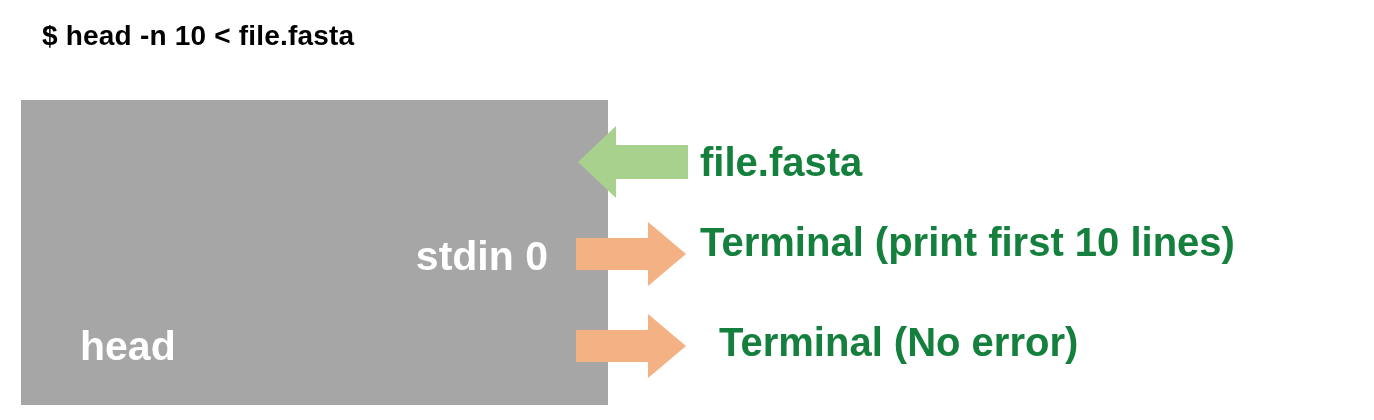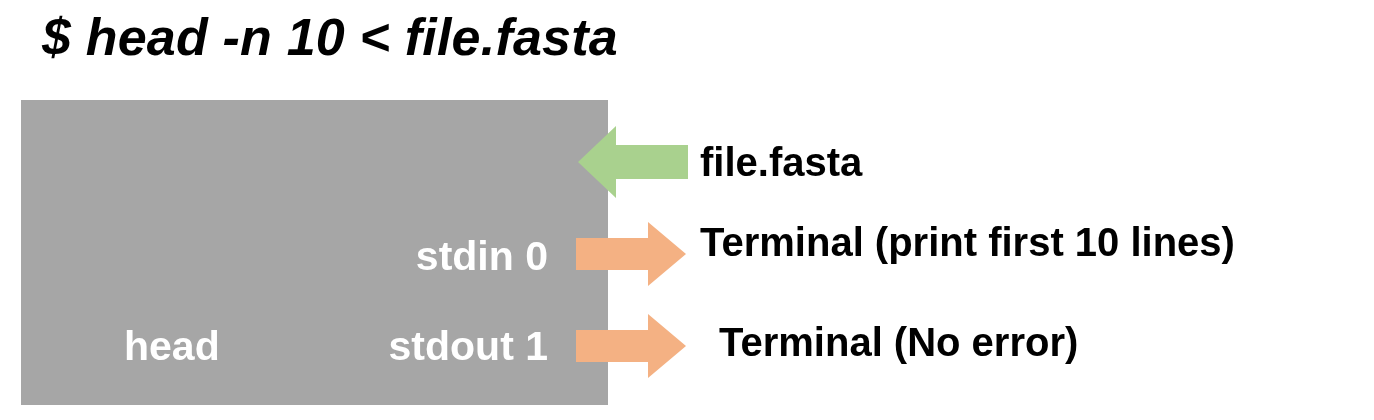--- a/index.html
+++ b/index.html
@@ -13,49 +13,47 @@
     position: relative;
     overflow: hidden;
     font-family: "Liberation Sans", sans-serif;
     -webkit-font-smoothing: antialiased;
   }
 
   
   #command-line {
     position: absolute;
     left: 42px;
-    top: 6px;
-    font-size: 52px;
+    top: 19px;
+    font-size: 28px;
     font-weight: bold;
     color: #000000;
     letter-spacing: 0.2px;
     white-space: pre;
     line-height: 1.2;
-    font-style: italic;
   }
 
   
   #process-box {
     position: absolute;
     left: 21px;
     top: 100px;
     width: 587px;
     height: 305px;
     background: #a6a6a6;
   }
   #process-name {
     position: absolute;
     left: 59px;
     top: 222px;
     font-size: 41px;
     font-weight: bold;
     color: #ffffff;
     line-height: 1.2;
     white-space: pre;
-    margin-left: 44px;
   }
   .stream-label {
     position: absolute;
     right: 60px;
     font-size: 41px;
     font-weight: bold;
     color: #ffffff;
     line-height: 1.2;
     white-space: pre;
     text-align: right;
@@ -87,40 +85,39 @@
     width: 110px;
     height: 64px;
   }
 
   
   .dest-label {
     position: absolute;
     left: 700px;
     font-size: 40px;
     font-weight: bold;
-    color: #000000;
+    color: #15803d;
     line-height: 1.2;
     white-space: pre;
   }
   #dest-stdin  { top: 138px; }
   #dest-stdout { top: 218px; }
   #dest-stderr { top: 318px; margin-left: 19px; }
 </style>
 </head>
 <body>
 
 <div id="command-line">$ head -n 10 &lt; file.fasta</div>
 
 <div id="process-box">
 
   <div id="process-name">head</div>
 
   <div class="stream-label" id="stream-stdin">stdin 0</div>
 
-  <div class="stream-label" id="stream-stdout">stdout 1</div>
 
   <div class="stream-label" id="stream-stderr">stderr 2</div>
 </div>
 
 <svg class="arrow" id="arrow-stdin" viewBox="0 0 110 72" aria-hidden="true">
   <polygon points="0,36 38,0 38,19 110,19 110,53 38,53 38,72" fill="#a9d18e"></polygon>
 </svg>
 
 <svg class="arrow" id="arrow-stdout" viewBox="0 0 110 64" aria-hidden="true">
   <polygon points="110,32 72,0 72,16 0,16 0,48 72,48 72,64" fill="#f4b183"></polygon>

